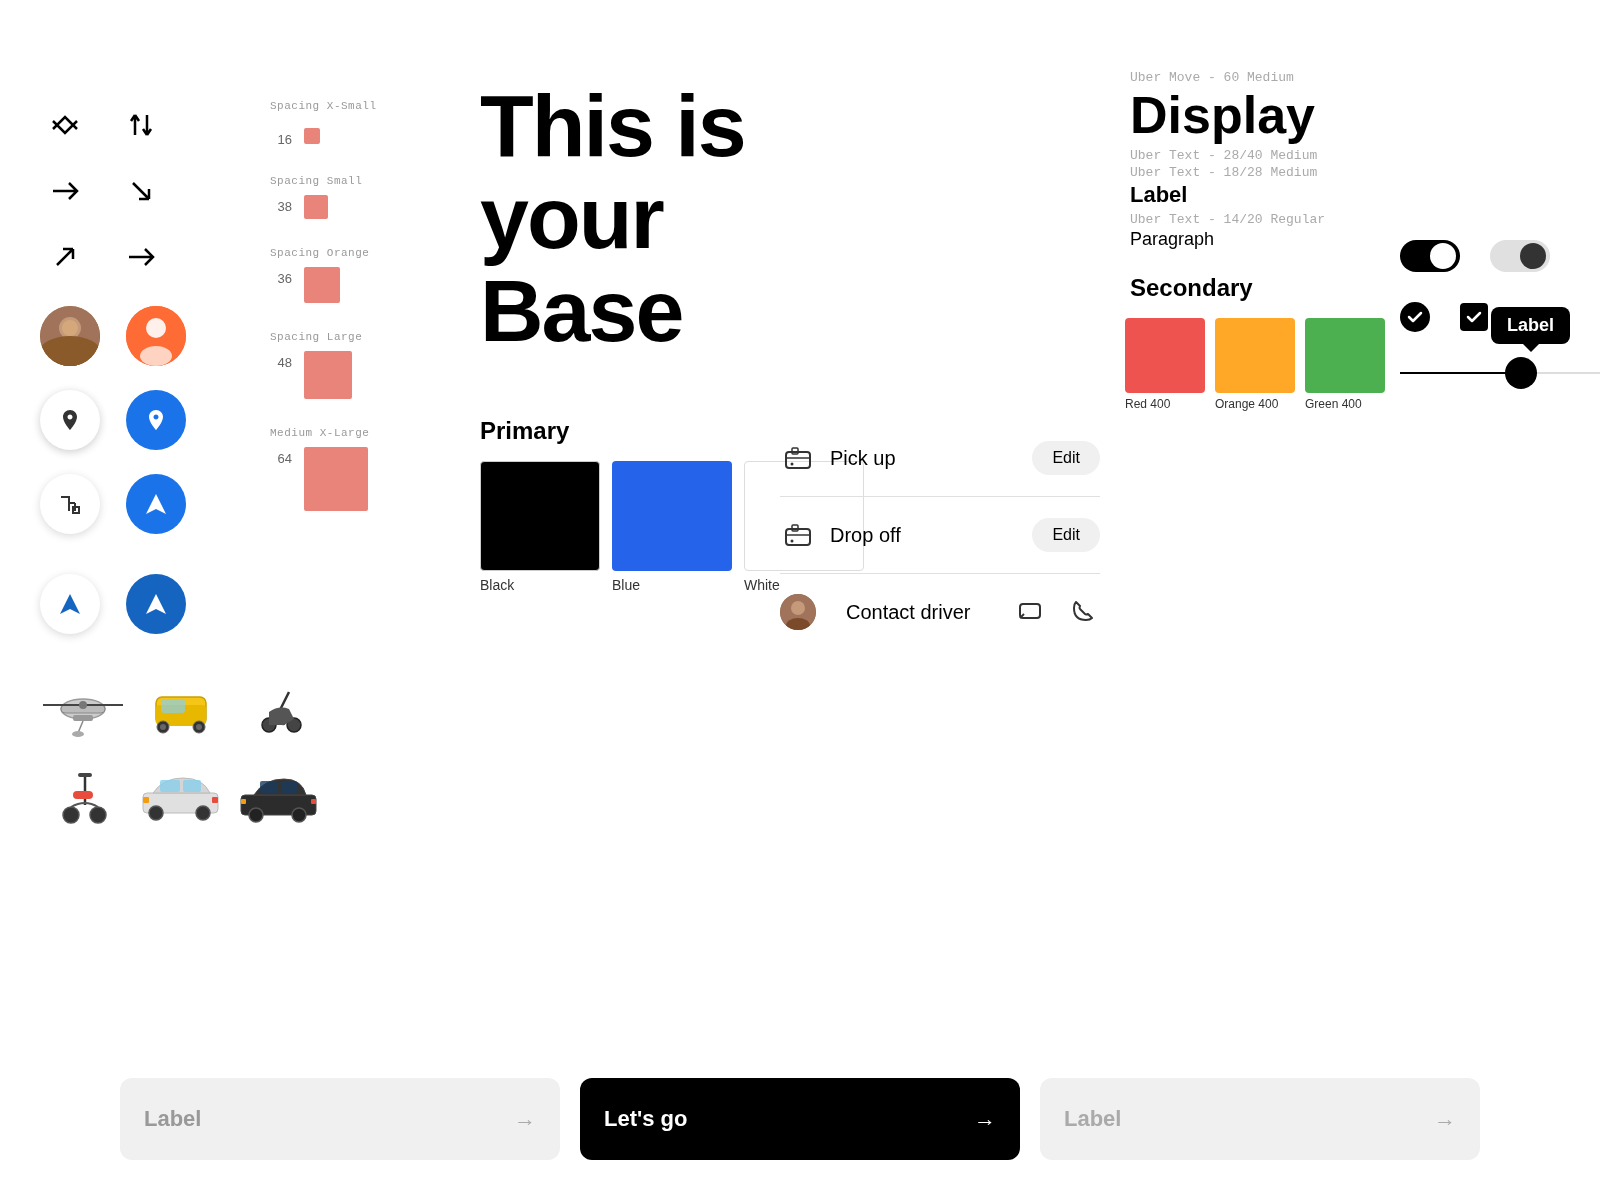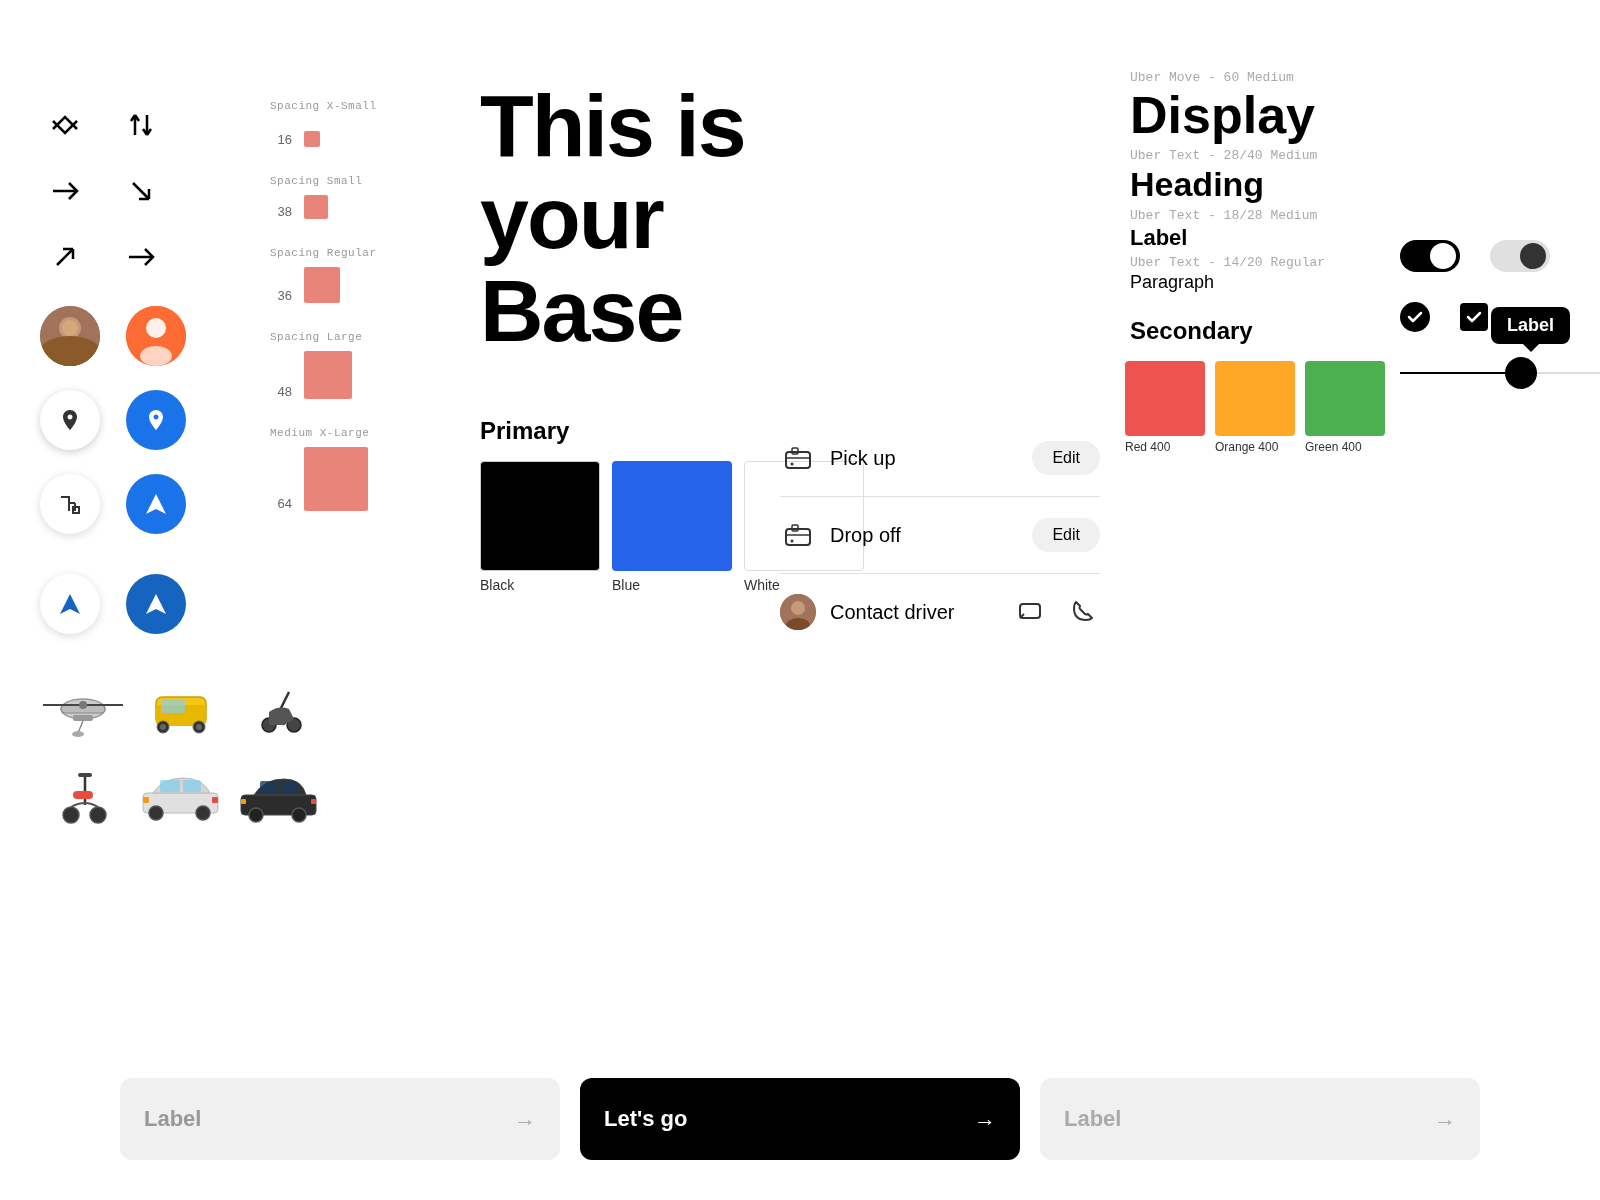--- a/index.html
+++ b/index.html
@@ -162,21 +162,21 @@
     
     .spacing-panel {
       width: 200px;
       flex-shrink: 0;
       padding-top: 60px;
       padding-left: 10px;
     }
 
     .spacing-row {
       display: flex;
-      align-items: flex-end;
+      align-items: flex-start;
       margin-bottom: 28px;
       gap: 12px;
     }
 
     .spacing-number {
       font-size: 13px;
       color: #666;
       width: 22px;
       text-align: right;
       padding-top: 4px;
@@ -277,21 +277,21 @@
       padding: 8px 20px;
       font-size: 16px;
       cursor: pointer;
       font-weight: 500;
     }
 
     .contact-row {
       display: flex;
       align-items: center;
       padding: 20px 0;
-      gap: 14px;
+      gap: 30px;
     }
 
     .contact-avatar {
       width: 36px;
       height: 36px;
       border-radius: 50%;
       background: #8B6B4A;
       overflow: hidden;
       position: relative;
     }
@@ -770,21 +770,21 @@
 
     <div style="margin-bottom: 8px;">
       <div class="spacing-label">Spacing Small</div>
     </div>
     <div class="spacing-row">
       <span class="spacing-number">38</span>
       <div style="background:#E8847A;width:24px;height:24px;border-radius:2px;"></div>
     </div>
 
     <div style="margin-bottom: 8px;">
-      <div class="spacing-label">Spacing Regular</div>
+      <div class="spacing-label">Spacing Orange</div>
     </div>
     <div class="spacing-row">
       <span class="spacing-number">36</span>
       <div style="background:#E8847A;width:36px;height:36px;border-radius:2px;"></div>
     </div>
 
     <div style="margin-bottom: 8px;">
       <div class="spacing-label">Spacing Large</div>
     </div>
     <div class="spacing-row">
@@ -882,21 +882,20 @@
     </div>
   </div>
 
   <div class="right-panel">
     <div>
       <div class="typo-meta">Uber Move - 60 Medium</div>
       <div class="typo-display">Display</div>
     </div>
     <div>
       <div class="typo-meta">Uber Text - 28/40 Medium</div>
-      <div class="typo-heading">Heading</div>
     </div>
     <div>
       <div class="typo-meta">Uber Text - 18/28 Medium</div>
       <div class="typo-label">Label</div>
     </div>
     <div>
       <div class="typo-meta">Uber Text - 14/20 Regular</div>
       <div class="typo-paragraph">Paragraph</div>
     </div>
 

